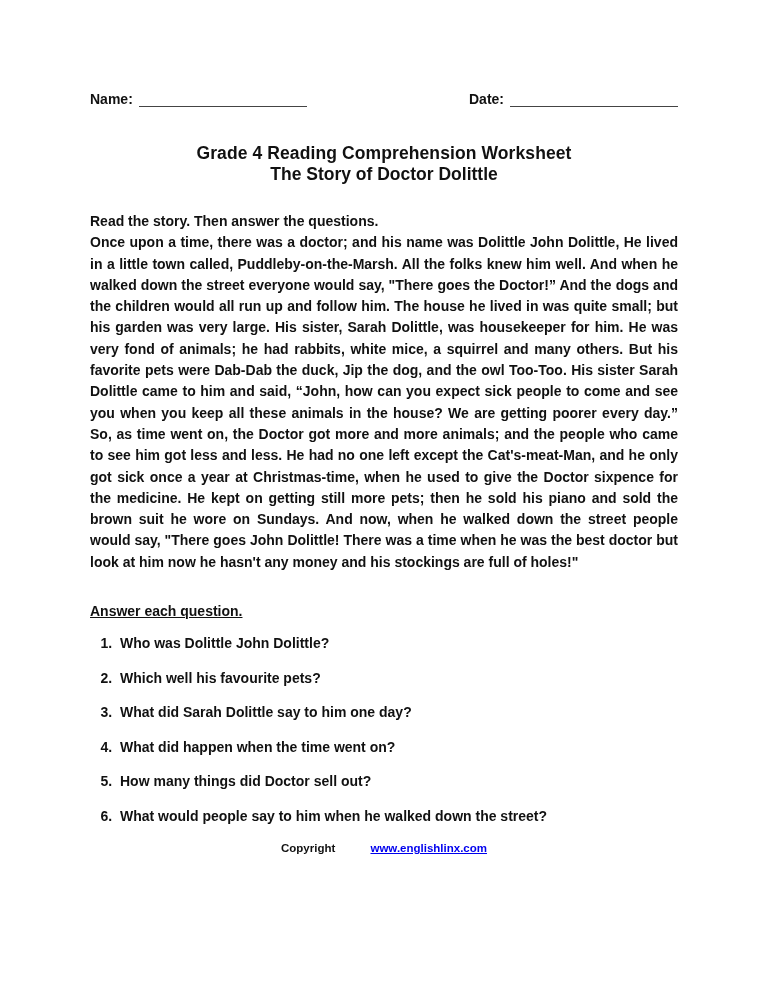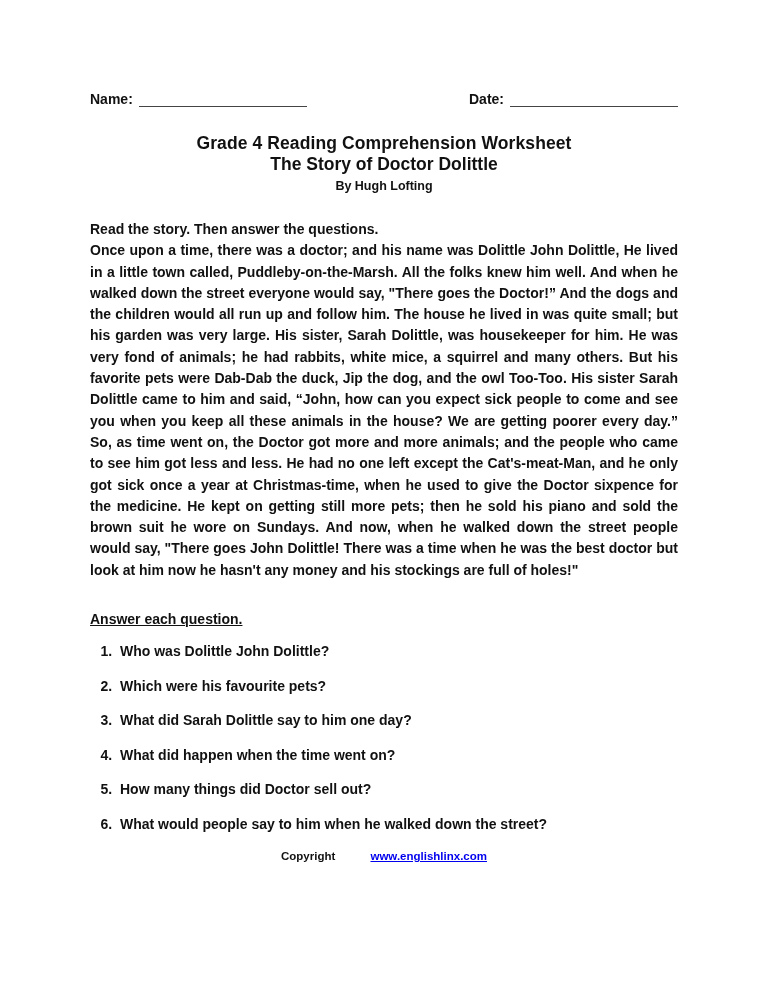--- a/index.html
+++ b/index.html
@@ -38,21 +38,21 @@
   }
   .blank-line {
     display: inline-block;
     width: 168px;
     height: 16px;
     margin-left: 6px;
     border-bottom: 1.5px solid #444444;
   }
   
   .main-title {
-    margin-top: 26px;
+    margin-top: 36px;
     text-align: center;
     font-size: 17.5px;
     letter-spacing: 0.1px;
   }
   .story-title {
     text-align: center;
     font-size: 17.5px;
   }
   .byline {
     margin-top: 4px;
@@ -111,30 +111,29 @@
     </div>
     <div class="meta-field">
       <span class="meta-label">Date:</span>
       <span class="blank-line"></span>
     </div>
   </div>
 
   <div class="main-title">Grade 4 Reading Comprehension Worksheet</div>
 
   <div class="story-title">The Story of Doctor Dolittle</div>
-  <div class="byline">By Hugh Lofting</div>
 
   <div class="instruction">Read the story. Then answer the questions.</div>
   <p class="story-text">Once upon a time, there was a doctor; and his name was Dolittle John Dolittle, He lived in a little town called, Puddleby-on-the-Marsh. All the folks knew him well. And when he walked down the street everyone would say, "There goes the Doctor!” And the dogs and the children would all run up and follow him. The house he lived in was quite small; but his garden was very large. His sister, Sarah Dolittle, was housekeeper for him. He was very fond of animals; he had rabbits, white mice, a squirrel and many others. But his favorite pets were Dab-Dab the duck, Jip the dog, and the owl Too-Too. His sister Sarah Dolittle came to him and said, “John, how can you expect sick people to come and see you when you keep all these animals in the house? We are getting poorer every day.” So, as time went on, the Doctor got more and more animals; and the people who came to see him got less and less. He had no one left except the Cat's-meat-Man, and he only got sick once a year at Christmas-time, when he used to give the Doctor sixpence for the medicine. He kept on getting still more pets; then he sold his piano and sold the brown suit he wore on Sundays. And now, when he walked down the street people would say, "There goes John Dolittle! There was a time when he was the best doctor but look at him now he hasn't any money and his stockings are full of holes!"</p>
 
   <div class="questions-heading">Answer each question.</div>
 
   <ol class="question-list">
     <li>Who was Dolittle John Dolittle?</li>
-    <li>Which were his favourite pets?</li>
+    <li>Which well his favourite pets?</li>
     <li>What did Sarah Dolittle say to him one day?</li>
     <li>What did happen when the time went on?</li>
     <li>How many things did Doctor sell out?</li>
     <li>What would people say to him when he walked down the street?</li>
   </ol>
 
   <div class="footer">
     <span>Copyright </span><a href="#" style="color: rgb(0, 0, 238);">www.englishlinx.com</a>
   </div>
 

